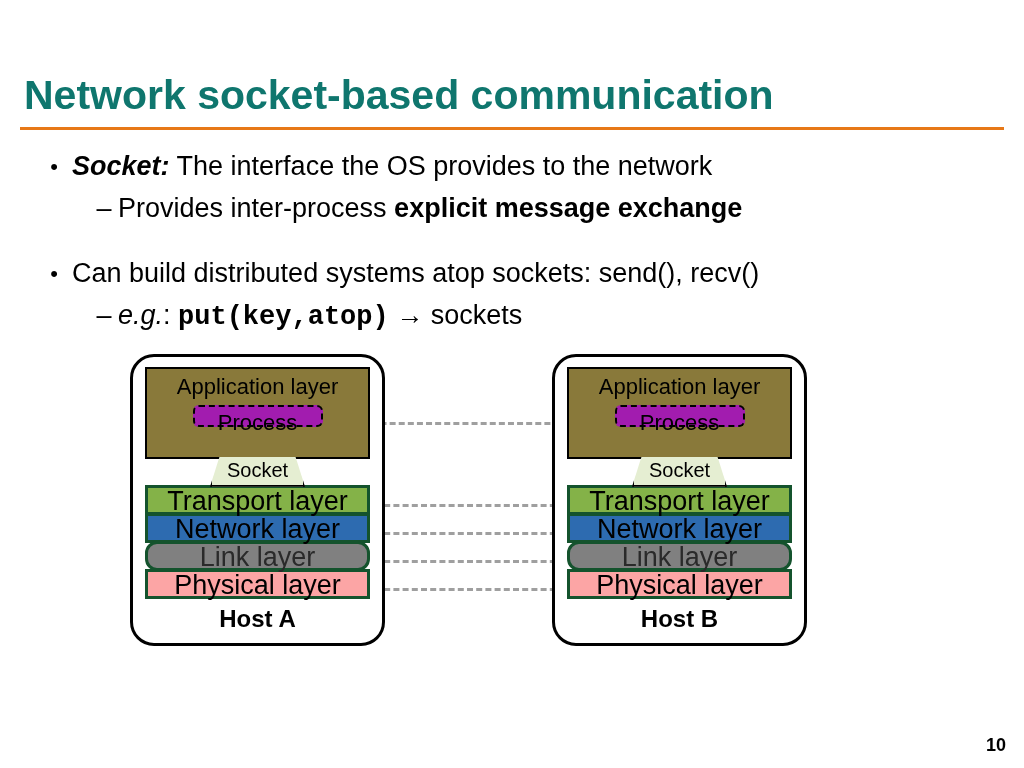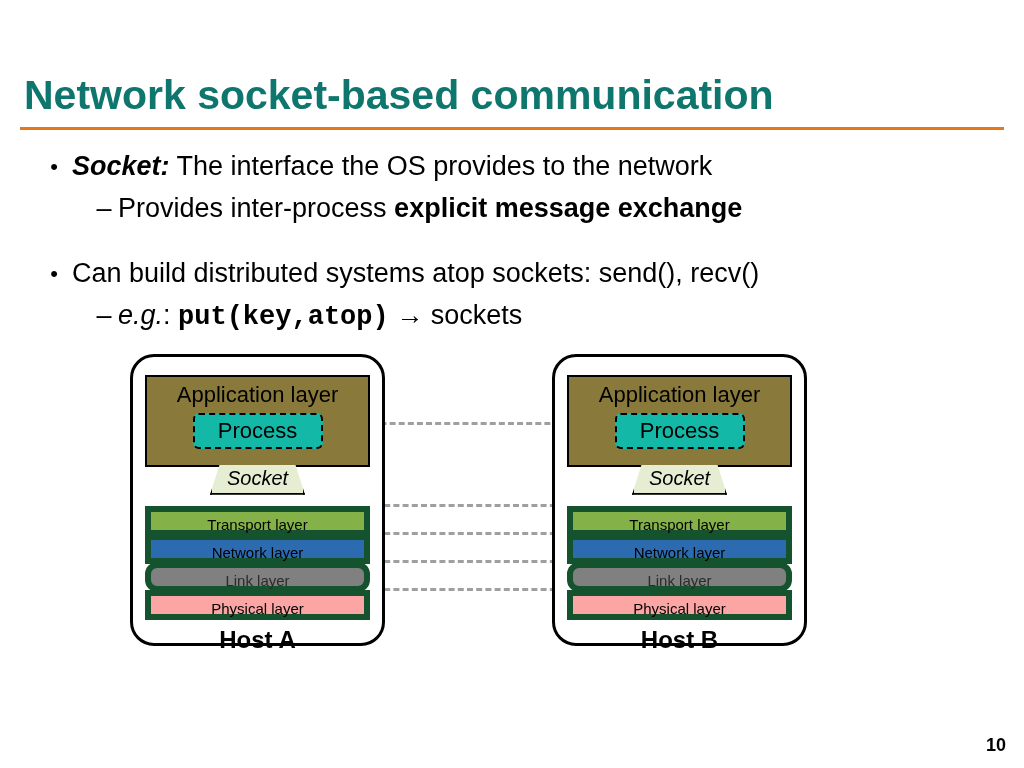--- a/index.html
+++ b/index.html
@@ -58,67 +58,66 @@
     height: 330px;
   }
   .host {
     position: absolute;
     top: 0;
     width: 255px;
     height: 292px;
     border: 3px solid #000;
     border-radius: 24px;
     background: #fff;
-    padding: 18px 12px 0 12px;
+    padding: 10px 12px 0 12px;
   }
   .host-a { left: 28px; }
   .host-b { left: 450px; }
   .app-layer {
     position: relative;
     height: 92px;
     background: #89793a;
     border: 2px solid #000;
     color: #000;
     text-align: center;
     font-size: 22px;
     padding-top: 3px;
   }
   .process-box {
     position: absolute;
     left: 50%;
     transform: translateX(-50%);
     top: 36px;
     width: 130px;
-    height: 36px;
-    background: #14b8a6;
+    height: 22px;
+    background: #a21caf;
     border: 2px dashed #000;
     border-radius: 6px;
     font-size: 22px;
     line-height: 32px;
   }
   .socket-box {
     position: relative;
     width: 95px;
-    margin: -2px auto 13px auto;
+    margin: -2px auto 0 auto;
     height: 30px;
     background: #e5eed2;
     border: 2px solid #000;
     border-top: none;
     text-align: center;
     font-size: 20px;
     line-height: 26px;
     clip-path: polygon(10% 0, 90% 0, 100% 100%, 0 100%);
-    font-style: italic;
   }
   .layer {
     height: 30px;
-    border: 6px solid #14532d;
+    border: 3px solid #14532d;
     margin-top: -2px;
     text-align: center;
-    font-size: 15px;
+    font-size: 27px;
     line-height: 26px;
     color: #000;
   }
   .transport { background: #84b248; }
   .network   { background: #2d6bb0; }
   .link      { background: #808080; color: #2a2a2a; border-radius: 12px; }
   .physical  { background: #fca5a5; }
   .host-label {
     text-align: center;
     font-size: 24px;

